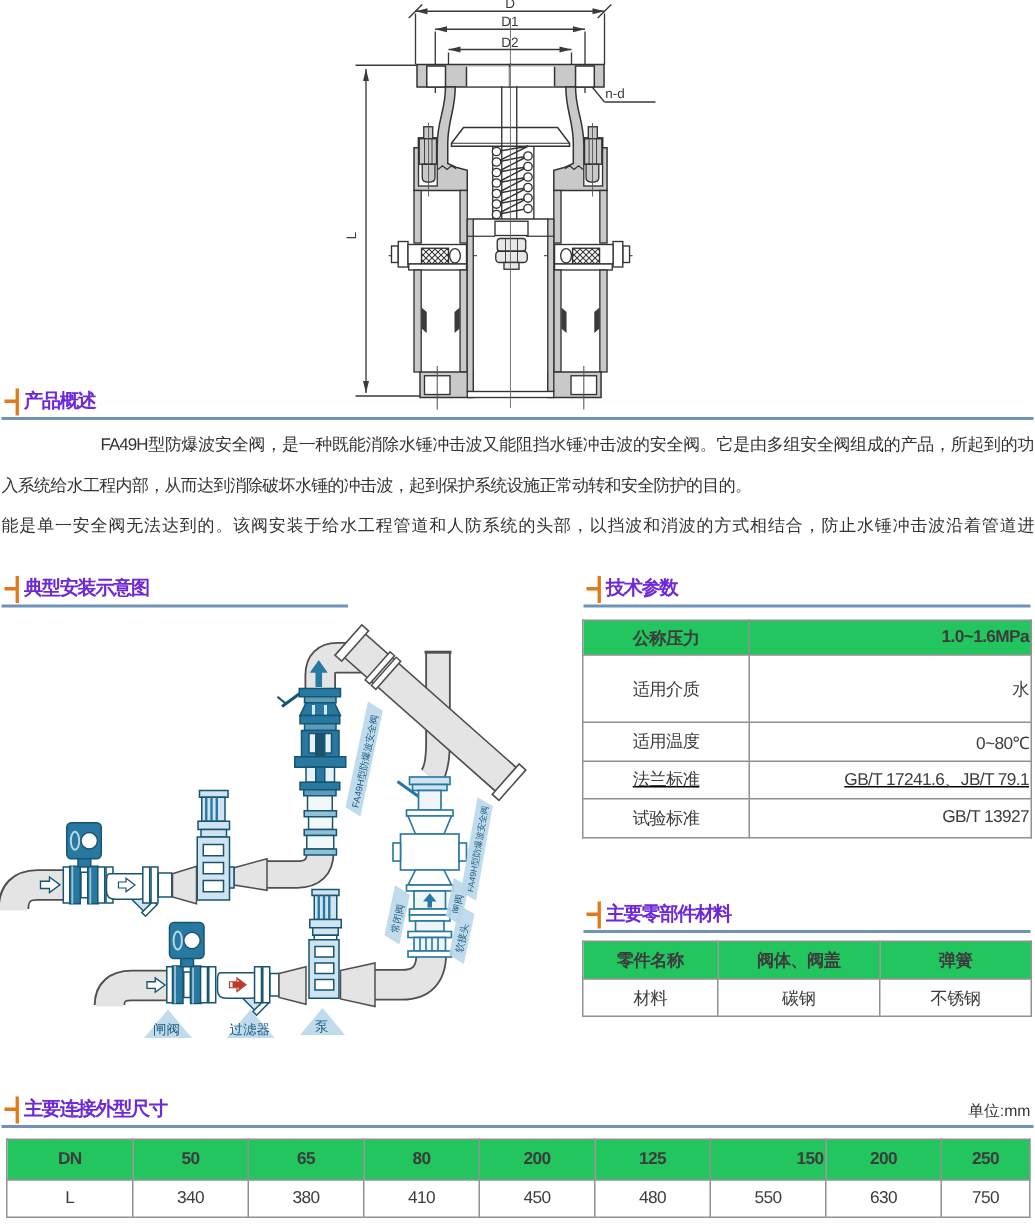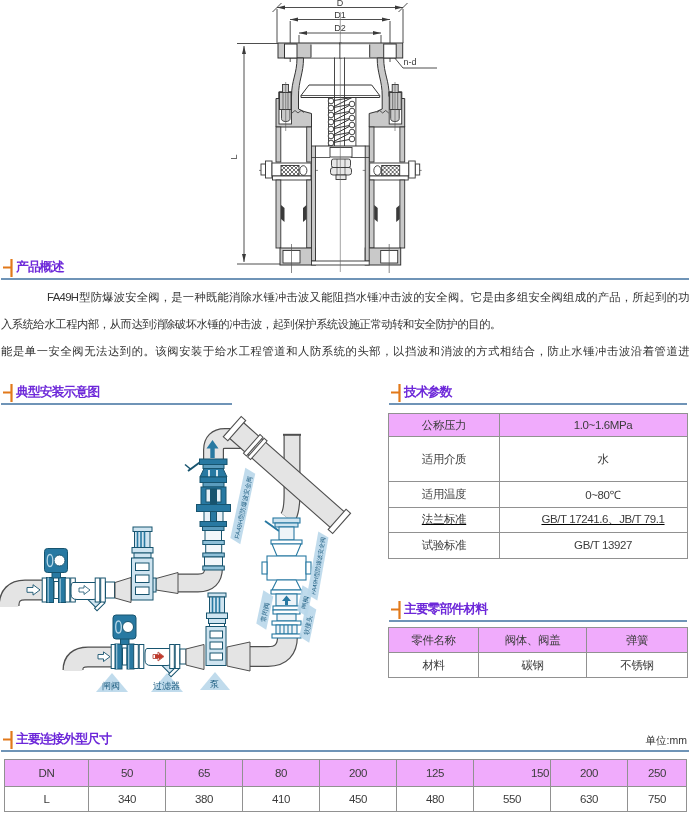--- a/index.html
+++ b/index.html
@@ -3,22 +3,22 @@
 <meta charset="utf-8">
 <style>
 html,body{margin:0;padding:0;}
 body{width:690px;height:817px;position:relative;background:#fff;font-family:"Liberation Sans",sans-serif;overflow:hidden;}
 .abs{position:absolute;}
 .sechead{position:absolute;height:22px;border-bottom:2px solid #6f94b7;}
 .sechead .tx{position:absolute;left:15px;top:3px;font-size:12.8px;font-weight:bold;color:#6d28d9;letter-spacing:-0.9px;white-space:nowrap;}
 .sechead svg{position:absolute;left:1px;top:1px;}
 table{border-collapse:collapse;}
 td{border:1px solid #919191;font-size:11.5px;letter-spacing:-0.4px;color:#3c3c3c;text-align:center;vertical-align:middle;}
-.gr{background:#f0abfc;}
-.lf{text-align:center;padding-left:20px;}
+.gr{background:#22c55e;font-weight:bold;}
+.lf{text-align:right;padding-left:20px;}
 </style>
 </head>
 <body>
 
 <svg class="abs" style="left:0;top:0" width="690" height="290" viewBox="0 0 690 290">
 <g stroke="#3a3a3a" stroke-width="0.9" fill="none">
 
   <line x1="277" y1="7.5" x2="403" y2="7.5"></line>
   <line x1="290" y1="19.5" x2="390" y2="19.5"></line>
   <line x1="299" y1="33" x2="381" y2="33"></line>
@@ -154,21 +154,21 @@
 </svg>
 
 <div class="sechead" style="left:1px;top:256px;width:688px;">
   <svg width="14" height="22">
       <path d="M9.5,2 V20 M1,10.5 H9.5" stroke="#e2791a" stroke-width="2.2" fill="none"></path>
     </svg>
   <span class="tx">产品概述</span>
 </div>
 
 <div class="abs" style="left:1px;top:284px;width:688px;font-size:11.3px;color:#333;">
-  <div style="height:27px;line-height:27px;padding-left:46px;letter-spacing:-0.65px;text-align:justify;text-align-last:justify;white-space:nowrap;">FA49H型防爆波安全阀，是一种既能消除水锤冲击波又能阻挡水锤冲击波的安全阀。它是由多组安全阀组成的产品，所起到的功</div>
+  <div style="height:27px;line-height:27px;padding-left:66px;letter-spacing:-0.65px;text-align:justify;text-align-last:justify;white-space:nowrap;">FA49H型防爆波安全阀，是一种既能消除水锤冲击波又能阻挡水锤冲击波的安全阀。它是由多组安全阀组成的产品，所起到的功</div>
   <div style="height:27px;line-height:27px;letter-spacing:-0.43px;white-space:nowrap;">入系统给水工程内部，从而达到消除破坏水锤的冲击波，起到保护系统设施正常动转和安全防护的目的。</div>
   <div style="height:27px;line-height:27px;letter-spacing:-0.6px;text-align:justify;text-align-last:justify;white-space:nowrap;">能是单一安全阀无法达到的。该阀安装于给水工程管道和人防系统的头部，以挡波和消波的方式相结合，防止水锤冲击波沿着管道进</div>
 </div>
 
 <div class="sechead" style="left:1px;top:381px;width:231px;">
   <svg width="14" height="22">
       <path d="M9.5,2 V20 M1,10.5 H9.5" stroke="#e2791a" stroke-width="2.2" fill="none"></path>
     </svg>
   <span class="tx">典型安装示意图</span>
 </div>

